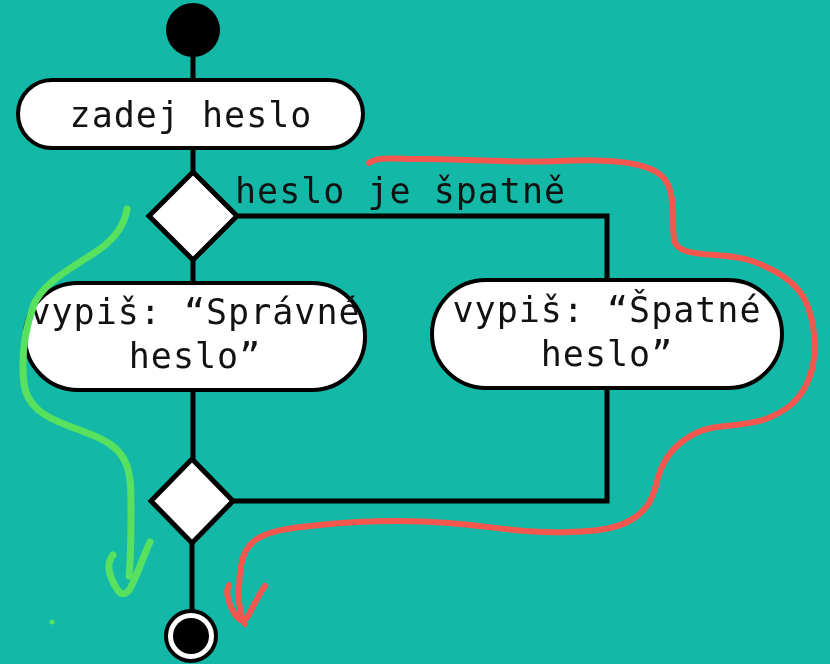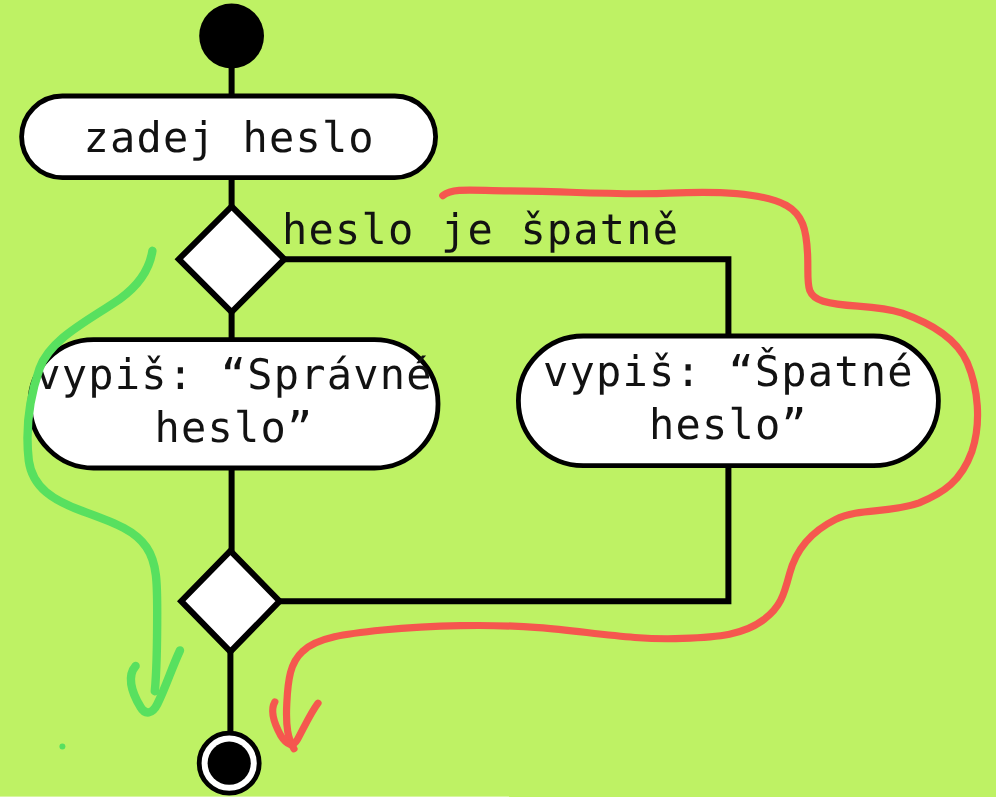--- a/index.html
+++ b/index.html
@@ -1,16 +1,16 @@
 <!DOCTYPE html>
 <html><head>
 <meta charset="utf-8">
 <style>
   html,body{margin:0;padding:0;background:#ffffff;}
-  .canvas{width:830px;height:664px;position:relative;background:#bef264;overflow:hidden;}
+  .canvas{width:830px;height:664px;position:relative;background:#14b8a6;overflow:hidden;}
   svg{display:block;}
   .edge{stroke:#000;stroke-width:5;fill:none;stroke-linejoin:miter;}
   .node{stroke:#000;stroke-width:4;fill:#fff;}
   .diamond{stroke:#000;stroke-width:5;fill:#fff;stroke-linejoin:miter;}
   .txt{font-family:"DejaVu Sans Mono","Liberation Mono",monospace;font-size:35px;fill:#121212;letter-spacing:1px;}
   .annot{fill:none;stroke-linecap:round;stroke-linejoin:round;}
   .annot-green{stroke-width:7;}
   .annot-red{stroke-width:6;}
 </style>
 </head>

